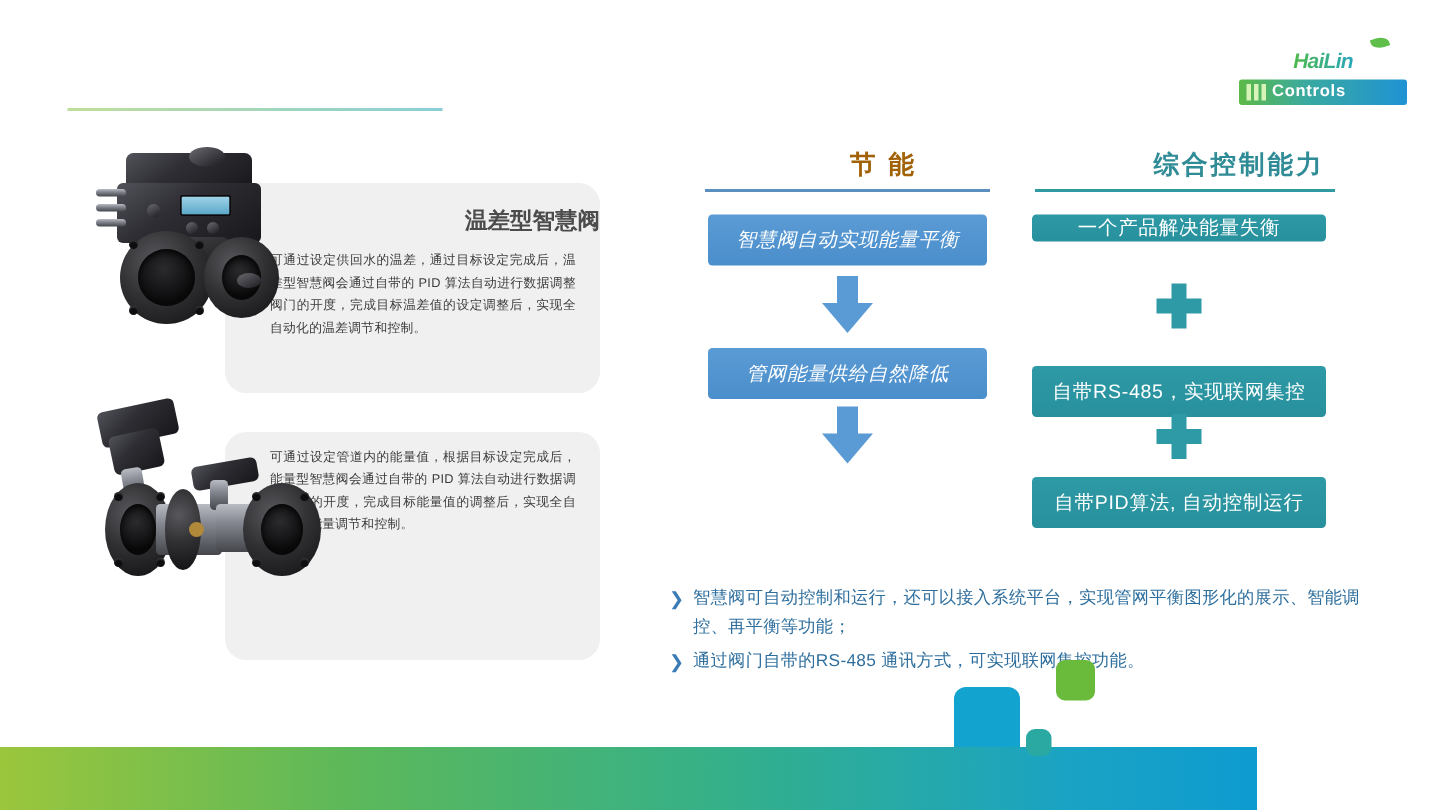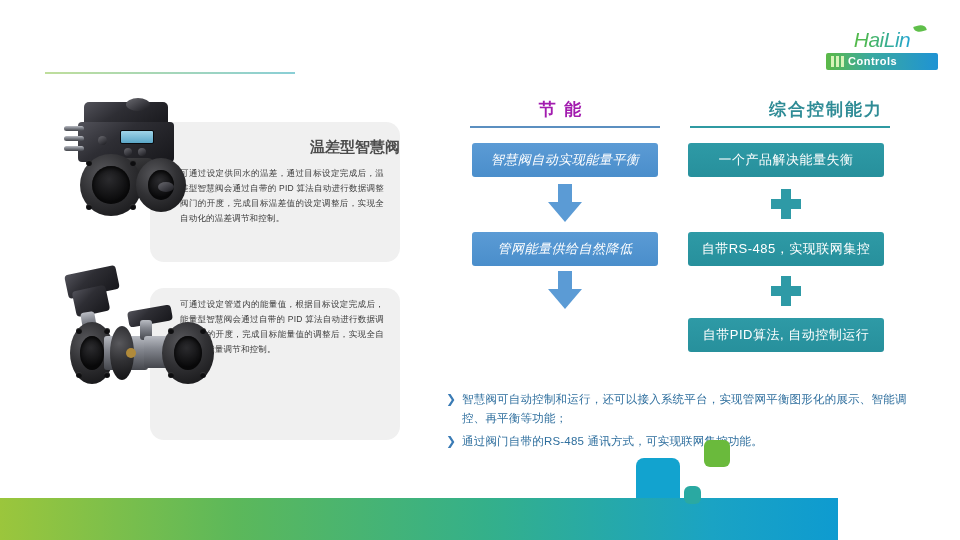--- a/index.html
+++ b/index.html
@@ -36,22 +36,22 @@
   }
 
   
   .logo {
     position: absolute;
     right: 18px; top: 28px;
     width: 120px; height: 46px;
     text-align: center;
   }
   .logo-word {
-    font-size: 21px;
-    font-weight: normal;
+    font-size: 14px;
+    font-weight: bold;
     font-style: italic;
     letter-spacing: -0.5px;
     line-height: 24px;
     background: linear-gradient(90deg, #6fbf3f 0%, #4db84f 35%, #1fa3d8 75%, #1f8fd0 100%);
     -webkit-background-clip: text;
     background-clip: text;
     color: #2aa3c8;
     -webkit-text-fill-color: transparent;
     position: relative;
   }
@@ -159,21 +159,21 @@
     position: absolute;
     text-align: center;
     font-size: 17px;
     font-weight: bold;
     letter-spacing: 2px;
   }
   .col-head-underline {
     position: absolute;
     height: 2px;
   }
-  .head-energy { left: 466px; top: 98px; width: 190px; color: #a21caf; }
+  .head-energy { left: 494px; top: 98px; width: 190px; color: #a16207; }
   .rule-energy { left: 470px; top: 126px; width: 190px; background: #5b8fc0; }
   .head-ctrl   { left: 726px; top: 98px; width: 200px; color: #2f8c96; }
   .rule-ctrl   { left: 690px; top: 126px; width: 200px; background: #2f9aa2; }
 
   .chip {
     position: absolute;
     display: flex;
     align-items: center;
     justify-content: center;
     color: #ffffff;
@@ -181,22 +181,22 @@
     letter-spacing: .5px;
     border-radius: 3px;
     text-align: center;
   }
   .chip-blue { background: linear-gradient(180deg, #5b9bd5 0%, #4a8ecb 100%); font-style: italic; }
   .chip-teal { background: linear-gradient(180deg, #2e9aa6 0%, #27909c 100%); }
 
   .chip-b1 { left: 472px; top: 143px; width: 186px; height: 34px; }
   .chip-b2 { left: 472px; top: 232px; width: 186px; height: 34px; }
   .chip-b3 { left: 472px; top: 318px; width: 186px; height: 34px; }
-  .chip-t1 { left: 688px; top: 143px; width: 196px; height: 34px; }
-  .chip-t2 { left: 688px; top: 232px; width: 196px; height: 34px; }
+  .chip-t1 { left: 688px; top: 143px; width: 196px; height: 18px; }
+  .chip-t2 { left: 688px; top: 244px; width: 196px; height: 34px; }
   .chip-t3 { left: 688px; top: 318px; width: 196px; height: 34px; }
 
   
   .arrow-down {
     position: absolute;
     width: 34px; height: 40px;
   }
   .arrow-down .shaft {
     position: absolute;
     left: 10px; top: 0;

